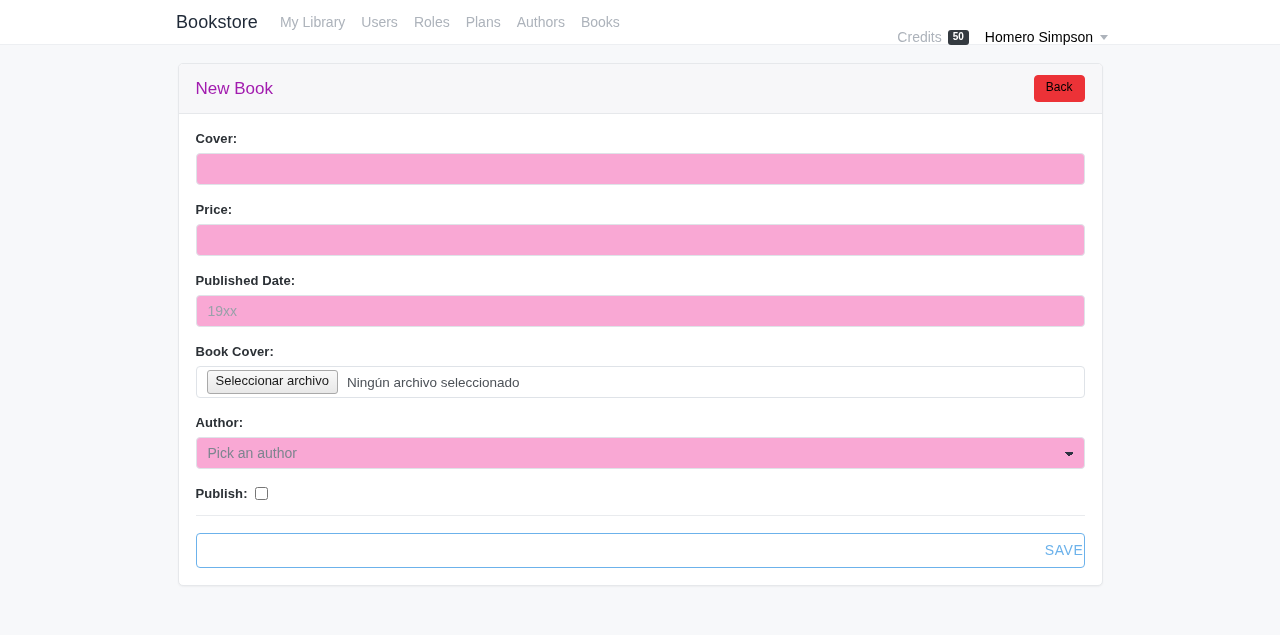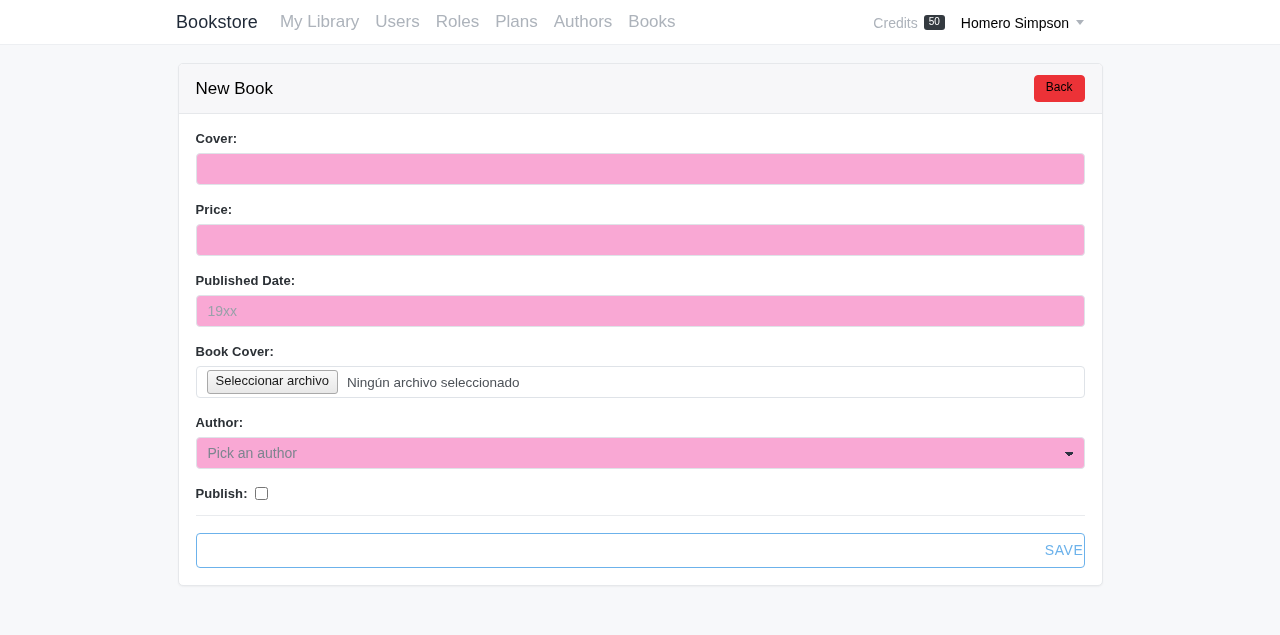--- a/index.html
+++ b/index.html
@@ -41,46 +41,46 @@
     display: flex;
     align-items: center;
     gap: 16px;
     list-style: none;
     margin: 0;
     padding: 0;
   }
   .nav-links a {
     color: #adb3bb;
     text-decoration: none;
-    font-size: 17px;
+    font-size: 14px;
     white-space: nowrap;
   }
   .nav-right {
     position: absolute;
-    right: 196px;
+    right: 172px;
     top: 0;
     height: 45px;
     display: flex;
-    align-items: center;
+    align-items: flex-end;
     gap: 16px;
   }
   .credits-link {
     color: #adb3bb;
     text-decoration: none;
     font-size: 14px;
     display: inline-flex;
     align-items: center;
     gap: 6px;
     white-space: nowrap;
   }
   .badge-dark {
     background: #343a40;
     color: #ffffff;
     font-size: 10px;
-    font-weight: normal;
+    font-weight: bold;
     border-radius: 3px;
     padding: 2px 5px 3px 5px;
     line-height: 1;
   }
   .user-menu {
     color: #000000;
     text-decoration: none;
     font-size: 14px;
     display: inline-flex;
     align-items: center;
@@ -112,21 +112,21 @@
     background: #f7f7f9;
     border-bottom: 1px solid #e6e8eb;
     height: 50px;
     padding: 0 17px;
     display: flex;
     align-items: center;
     justify-content: space-between;
   }
   .card-title {
     font-size: 17px;
-    color: #000000;
+    color: #a21caf;
     font-weight: 400;
   }
   .btn-back {
     background: #ec3237;
     border: 1px solid #ec3237;
     color: #000000;
     font-size: 12px;
     font-family: "Liberation Sans", sans-serif;
     padding: 5px 11px 6px 11px;
     border-radius: 4px;

